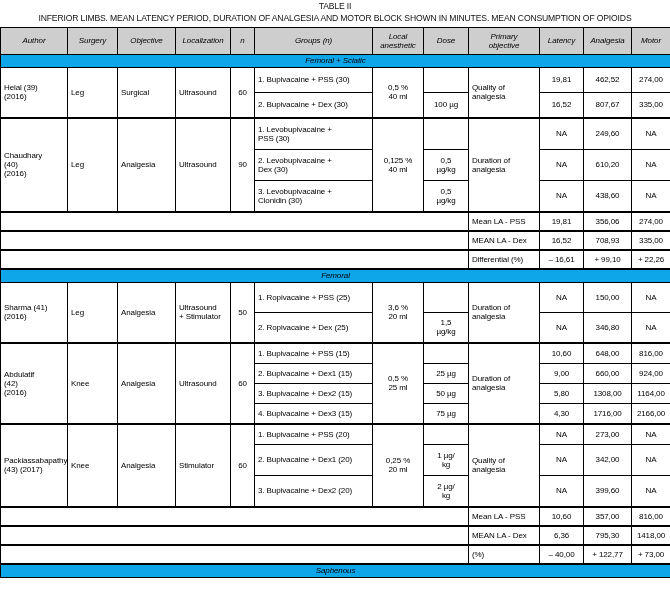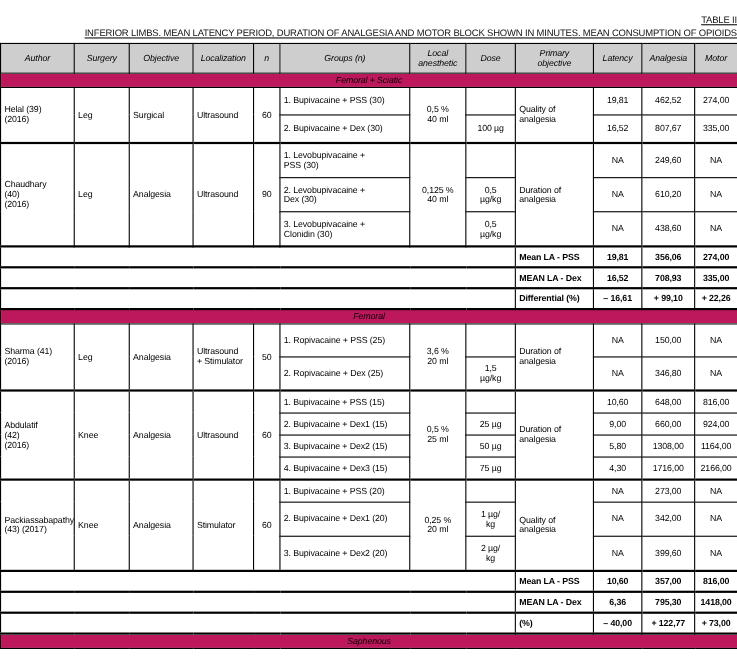--- a/index.html
+++ b/index.html
@@ -1,32 +1,32 @@
 <!DOCTYPE html>
 <html><head>
 <meta charset="utf-8">
 <style>
   html,body{margin:0;padding:0;background:#ffffff;}
   body{font-family:"Liberation Sans",sans-serif;color:#000;}
   .page{width:670px;height:600px;overflow:hidden;background:#fff;box-sizing:border-box;}
 
-  .caption{text-align:right;padding-top:12px;font-size:8.6px;line-height:12.4px;
-           letter-spacing:-0.15px;white-space:nowrap;color:#111;text-decoration:underline;}
+  .caption{text-align:center;padding-top:0;font-size:8.6px;line-height:12.4px;
+           letter-spacing:-0.15px;white-space:nowrap;color:#111;}
   .it{font-style:italic;}
 
   table.tbl{border-collapse:collapse;table-layout:fixed;width:668px;margin:2px auto 0;
             border:1.5px solid #000;}
   .tbl th,.tbl td{border:1px solid #000;font-size:8px;line-height:1.15;padding:1px 3px;
             white-space:pre-line;overflow:hidden;vertical-align:middle;letter-spacing:-0.1px;}
   .tbl th{background:#cecece;font-style:italic;font-weight:normal;text-align:center;height:24px;}
-  tr.band td{background:#be185d;font-style:italic;text-align:center;height:12px;padding:0 2px;}
+  tr.band td{background:#0ea5e9;font-style:italic;text-align:center;height:12px;padding:0 2px;}
   .c{text-align:center;}
   .l{text-align:left;}
   tr.bt td{border-top:2px solid #000;}
-  tr.sum td{height:15px;font-weight:bold;text-align:center;}
+  tr.sum td{height:15px;font-weight:normal;text-align:center;}
   tr.sum td.lbl{text-align:left;}
   tr.sum td.sp{background:#fff;} tr.h17 td{height:17px;} tr.h22 td{height:22px;}
   tr.h27 td{height:27px;} tr.h28 td{height:28px;}
 </style>
 </head>
 <body>
 
 <div class="page">
 
   <div class="caption">

